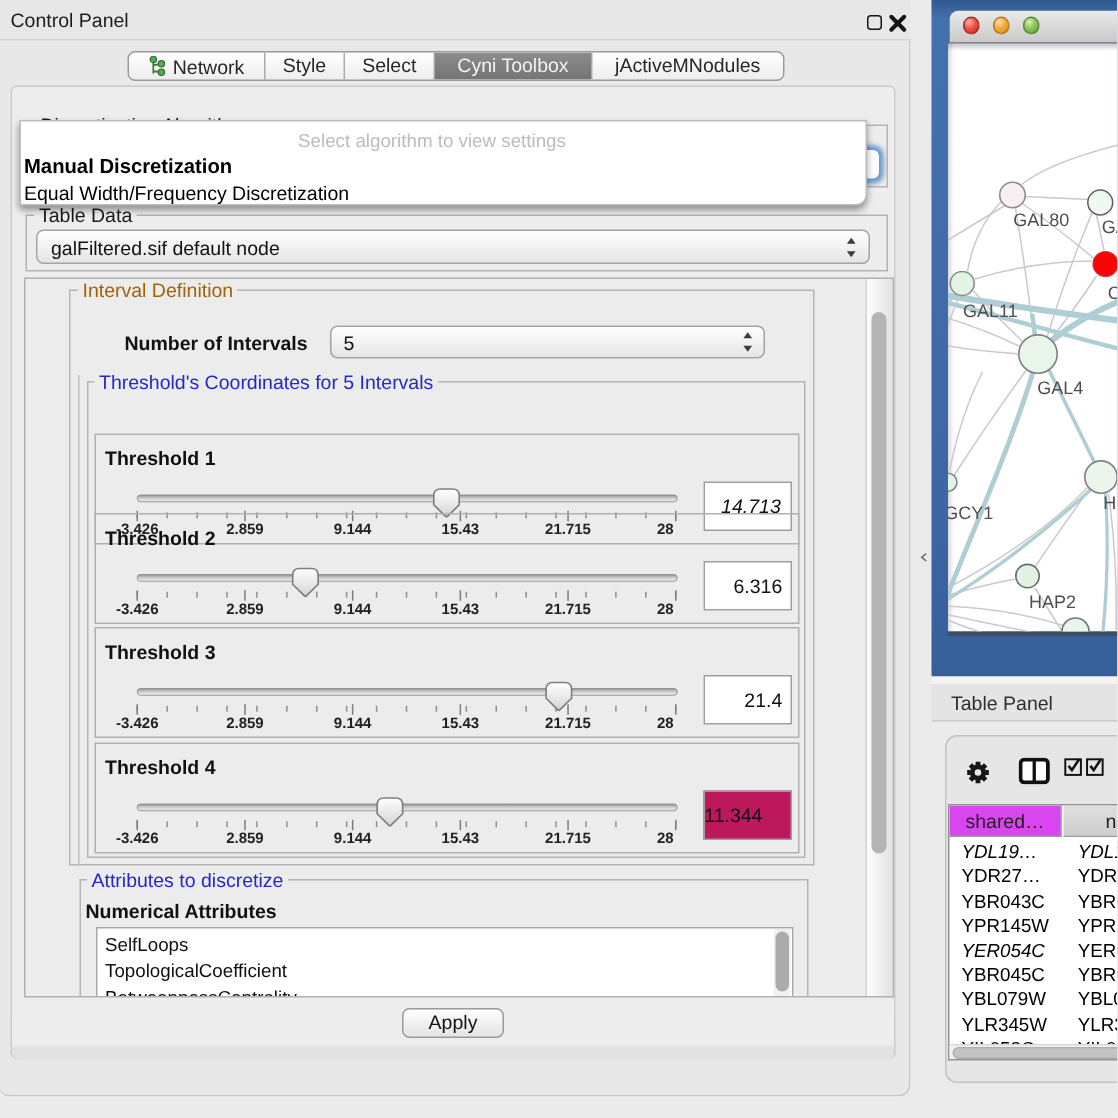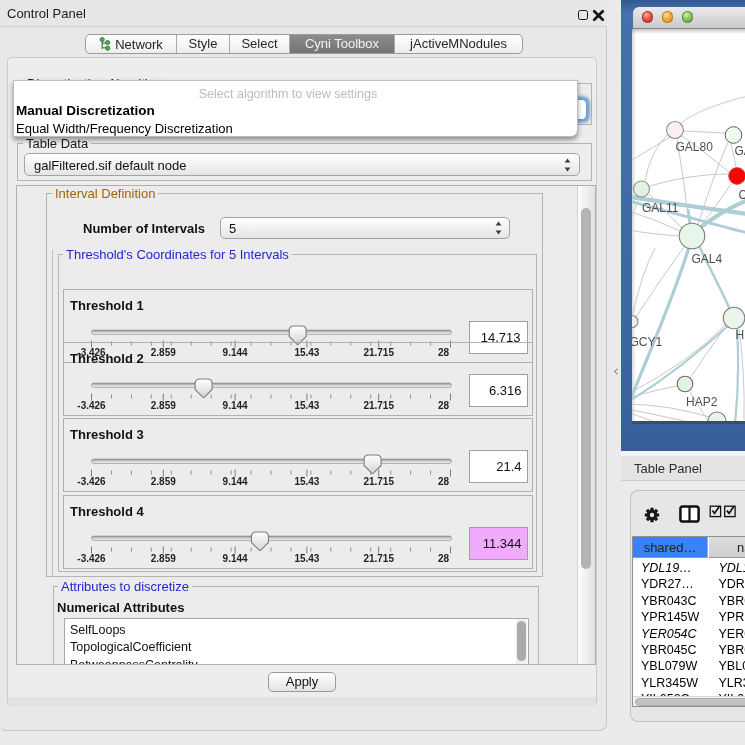--- a/index.html
+++ b/index.html
@@ -121,21 +121,21 @@
           <line x1="314.7" y1="50.5" x2="314.7" y2="57.5" stroke="#7d7d7d" stroke-width="1"></line>
           <line x1="386.5" y1="50.5" x2="386.5" y2="57.5" stroke="#7d7d7d" stroke-width="1"></line>
           <text x="27.5" y="66" text-anchor="middle" font-size="10" font-weight="bold" fill="#222" font-family="Liberation Sans, sans-serif">-3.426</text>
           <text x="99.3" y="66" text-anchor="middle" font-size="10" font-weight="bold" fill="#222" font-family="Liberation Sans, sans-serif">2.859</text>
           <text x="171.1" y="66" text-anchor="middle" font-size="10" font-weight="bold" fill="#222" font-family="Liberation Sans, sans-serif">9.144</text>
           <text x="242.89999999999998" y="66" text-anchor="middle" font-size="10" font-weight="bold" fill="#222" font-family="Liberation Sans, sans-serif">15.43</text>
           <text x="314.7" y="66" text-anchor="middle" font-size="10" font-weight="bold" fill="#222" font-family="Liberation Sans, sans-serif">21.715</text>
           <text x="379.5" y="66" text-anchor="middle" font-size="10" font-weight="bold" fill="#222" font-family="Liberation Sans, sans-serif">28</text>
           <path d="M225.17342328008655,40.5 q0,-4.5 4.5,-4.5 h8 q4.5,0 4.5,4.5 v6 l-7.7,7.6 q-0.8,0.8 -1.6,0 l-7.7,-7.6 z" fill="url(#th265)" stroke="#7e7e7e" stroke-width="1.1"></path>
         </svg>
-        <div style="position:absolute;left:405px;top:31px;width:59px;height:33px;background:#fff;border:1px solid #9e9e9e;font-size:13px;color:#111;text-align:right;line-height:31px;padding-right:6px;">14.713</div>
+        <div style="position:absolute;left:405px;top:31px;width:59px;height:33px;background:#fff;border:1px solid #9e9e9e;font-size:13px;color:#111;text-align:right;line-height:31px;padding-right:6px;font-style:italic;">14.713</div>
       </div>
       <div class="abs" style="left:62.5px;top:341.5px;width:470px;height:74px;border:1px solid #b0b0b0;">
         <div style="position:absolute;left:6.5px;top:8px;font-size:13px;font-weight:bold;color:#111;">Threshold 2</div>
         <svg style="position:absolute;left:0;top:0;" width="468" height="72" viewBox="0 0 468 72">
           <defs>
             <linearGradient id="tg341.5" x1="0" y1="0" x2="0" y2="1">
               <stop offset="0" stop-color="#909090"></stop>
               <stop offset="0.5" stop-color="#cfcfcf"></stop>
               <stop offset="1" stop-color="#f2f2f2"></stop>
             </linearGradient>
@@ -271,21 +271,21 @@
           <line x1="314.7" y1="50.5" x2="314.7" y2="57.5" stroke="#7d7d7d" stroke-width="1"></line>
           <line x1="386.5" y1="50.5" x2="386.5" y2="57.5" stroke="#7d7d7d" stroke-width="1"></line>
           <text x="27.5" y="66" text-anchor="middle" font-size="10" font-weight="bold" fill="#222" font-family="Liberation Sans, sans-serif">-3.426</text>
           <text x="99.3" y="66" text-anchor="middle" font-size="10" font-weight="bold" fill="#222" font-family="Liberation Sans, sans-serif">2.859</text>
           <text x="171.1" y="66" text-anchor="middle" font-size="10" font-weight="bold" fill="#222" font-family="Liberation Sans, sans-serif">9.144</text>
           <text x="242.89999999999998" y="66" text-anchor="middle" font-size="10" font-weight="bold" fill="#222" font-family="Liberation Sans, sans-serif">15.43</text>
           <text x="314.7" y="66" text-anchor="middle" font-size="10" font-weight="bold" fill="#222" font-family="Liberation Sans, sans-serif">21.715</text>
           <text x="379.5" y="66" text-anchor="middle" font-size="10" font-weight="bold" fill="#222" font-family="Liberation Sans, sans-serif">28</text>
           <path d="M187.43753579838352,40.5 q0,-4.5 4.5,-4.5 h8 q4.5,0 4.5,4.5 v6 l-7.7,7.6 q-0.8,0.8 -1.6,0 l-7.7,-7.6 z" fill="url(#th494.5)" stroke="#7e7e7e" stroke-width="1.1"></path>
         </svg>
-        <div style="position:absolute;left:405px;top:31px;width:59px;height:33px;background:#f0abfc;border:1px solid #9e9e9e;font-size:13px;color:#111;text-align:right;line-height:31px;padding-right:5px;">11.344</div>
+        <div style="position:absolute;left:405px;top:31px;width:59px;height:33px;background:#be185d;border:1px solid #9e9e9e;font-size:13px;color:#111;line-height:31px;padding-right:5px;">11.344</div>
       </div>
     </div>
 
 <div class="abs" style="left:53px;top:586px;width:486px;height:78px;border:1px solid #b4b4b4;border-bottom:none;"></div>
 <div class="gtitle" style="left:58px;top:580px;color:#2626cc;">Attributes to discretize</div>
 <div class="abs" style="left:57px;top:600px;font-size:13px;font-weight:bold;color:#111;">Numerical Attributes</div>
 <div class="abs" style="left:64px;top:618px;width:465px;height:46px;background:#fff;border:1px solid #a9a9a9;border-bottom:none;overflow:hidden;">
   <div style="position:absolute;left:5px;top:3px;font-size:12.5px;color:#111;line-height:17.3px;">SelfLoops<br>TopologicalCoefficient<br>BetweennessCentrality</div>
   <div style="position:absolute;right:1px;top:0;width:11px;height:45px;background:#f0f0f0;"></div>
   <div style="position:absolute;right:2px;top:2px;width:9px;height:40px;background:#ababab;border-radius:4.5px;"></div>
@@ -392,21 +392,21 @@
   <path d="M10.5 1.6 V16.4" stroke="#111" stroke-width="2.2"></path>
 </svg>
 <svg class="abs" style="left:709px;top:503px;" width="30" height="15" viewBox="0 0 30 15">
   <rect x="1.2" y="3.2" width="10.4" height="10.4" fill="none" stroke="#111" stroke-width="1.3"></rect>
   <path d="M3.4 7.6 L5.6 10.4 L10.4 3.2" fill="none" stroke="#111" stroke-width="1.7"></path>
   <rect x="15.7" y="3.2" width="10.4" height="10.4" fill="none" stroke="#111" stroke-width="1.3"></rect>
   <path d="M17.9 7.6 L20.1 10.4 L24.9 3.2" fill="none" stroke="#111" stroke-width="1.7"></path>
 </svg>
 
 <div class="abs" id="tbl" style="left:632px;top:536px;width:113px;height:171px;background:#fff;border:1px solid #909090;border-right:none;overflow:hidden;">
-  <div style="position:absolute;left:0;top:0;width:75px;height:21px;background:#3b82f6;border-right:1px solid #96b4c4;border-bottom:1px solid #9a9a9a;text-align:center;line-height:21px;font-size:13px;color:#222;">shared…</div>
+  <div style="position:absolute;left:0;top:0;width:75px;height:21px;background:#d946ef;border-right:1px solid #96b4c4;border-bottom:1px solid #9a9a9a;text-align:center;line-height:21px;font-size:13px;color:#222;">shared…</div>
   <div style="position:absolute;left:76px;top:0;width:37px;height:21px;background:linear-gradient(#dedede,#cecece);border-bottom:1px solid #9a9a9a;line-height:21px;font-size:13px;color:#222;"><span style="margin-left:28px;">na</span></div>
   <div id="rows" style="position:absolute;left:0;top:23px;width:113px;font-size:12.5px;color:#000;">
         <div style="position:absolute;left:0;top:0px;width:113px;height:16.4px;line-height:16.4px;white-space:nowrap;font-style:italic;">
           <span style="position:absolute;left:8px;">YDL19…</span>
           <span style="position:absolute;left:85.5px;">YDL19</span>
         </div>
         <div style="position:absolute;left:0;top:16.4px;width:113px;height:16.4px;line-height:16.4px;white-space:nowrap;">
           <span style="position:absolute;left:8px;">YDR27…</span>
           <span style="position:absolute;left:85.5px;">YDR27</span>
         </div>

